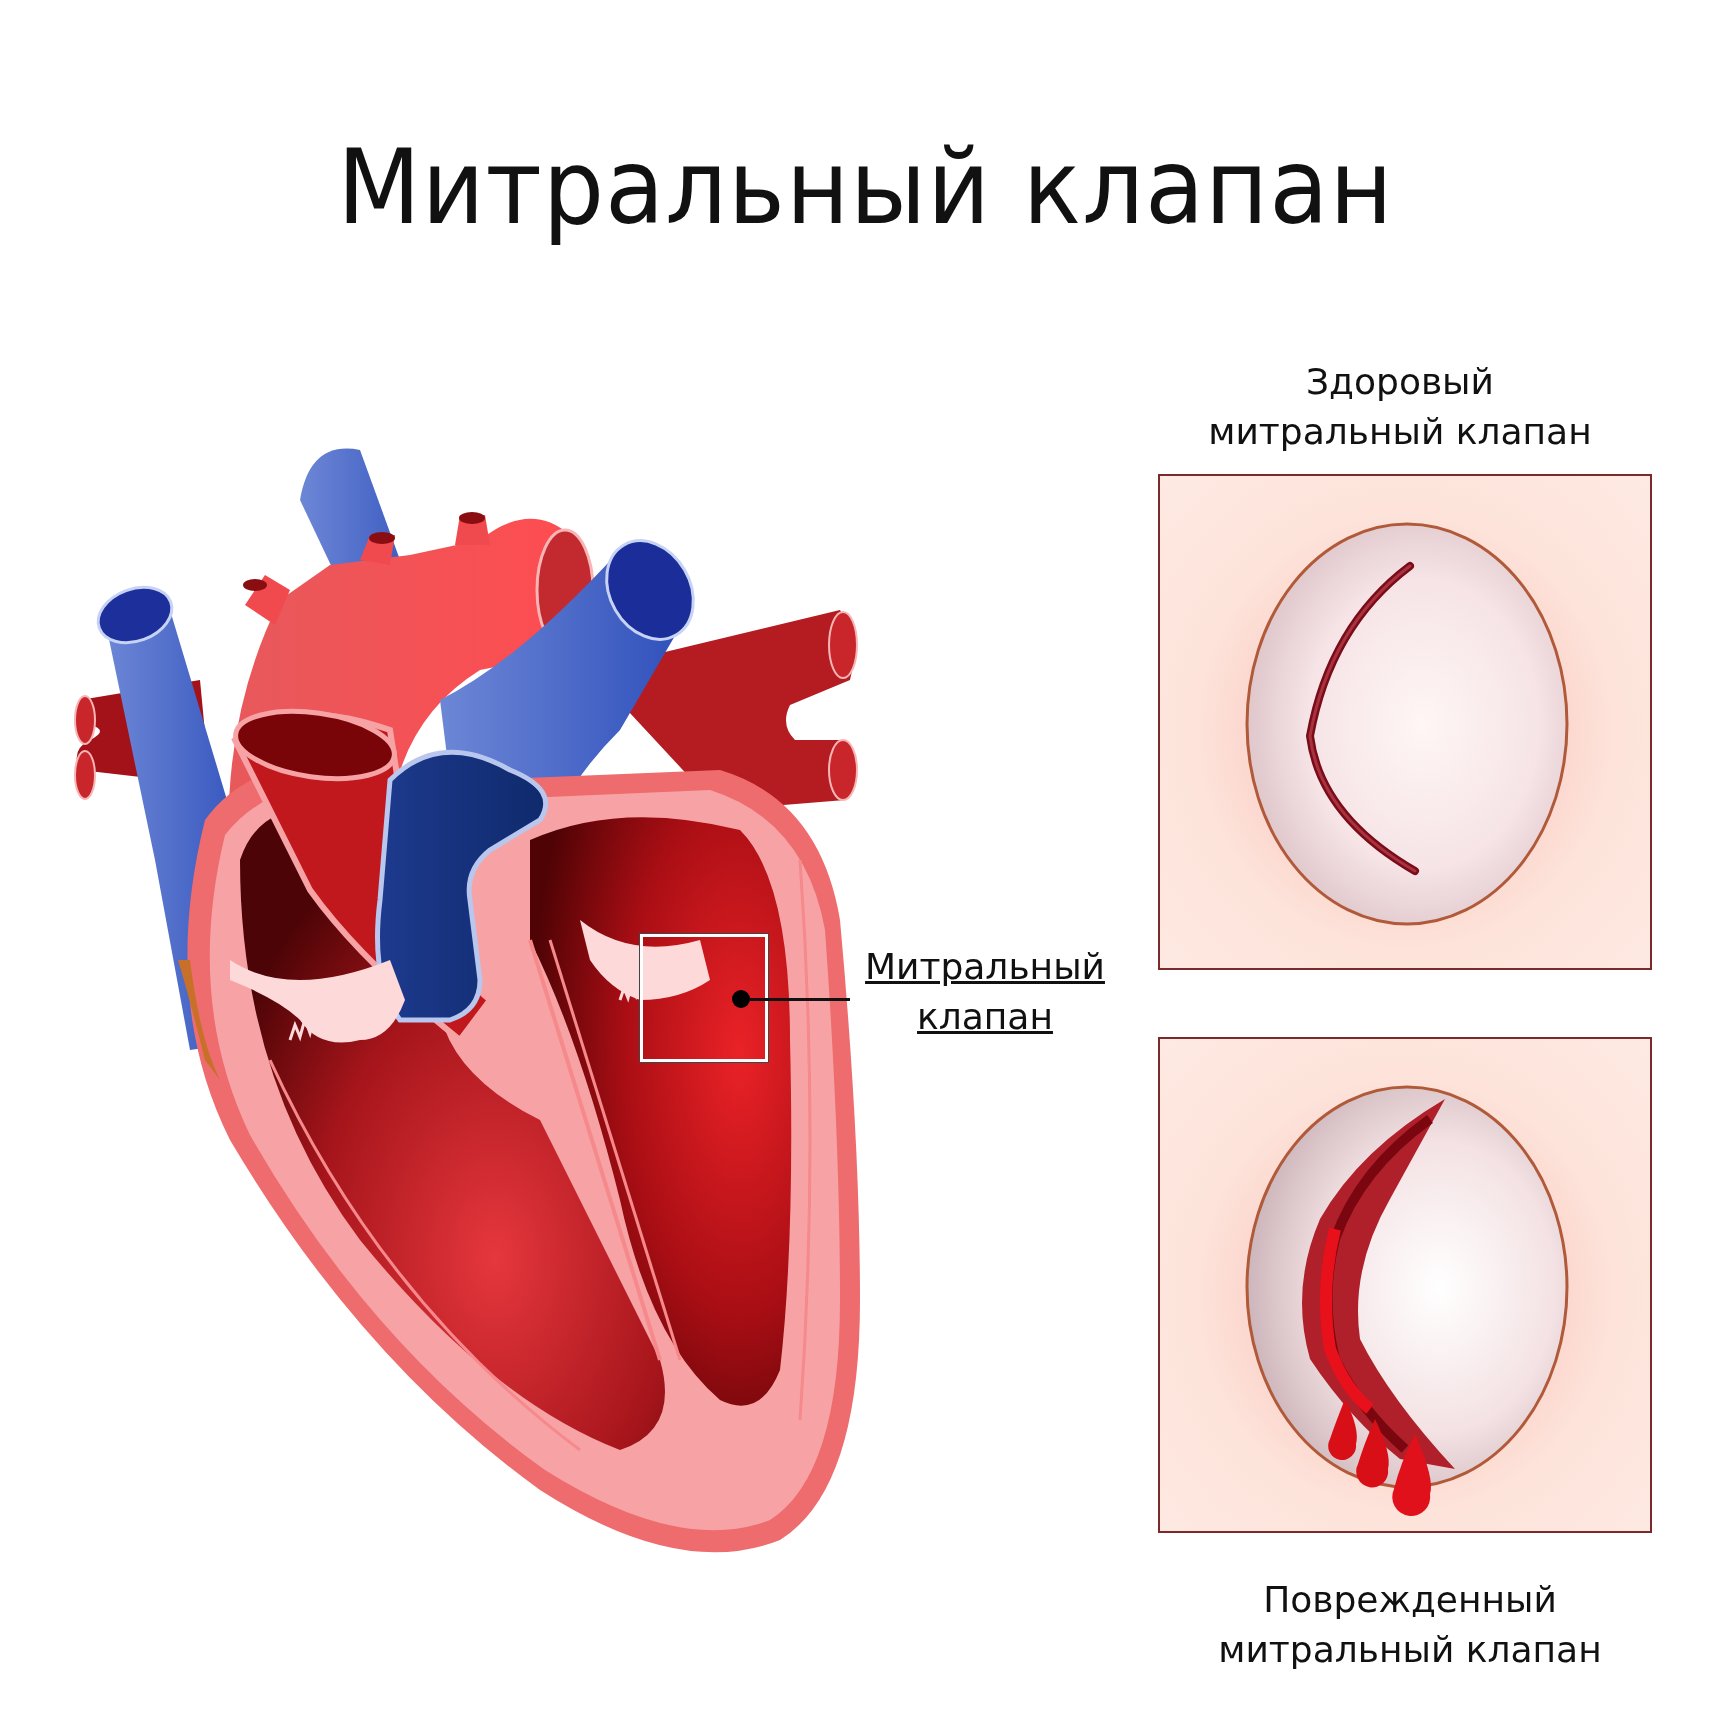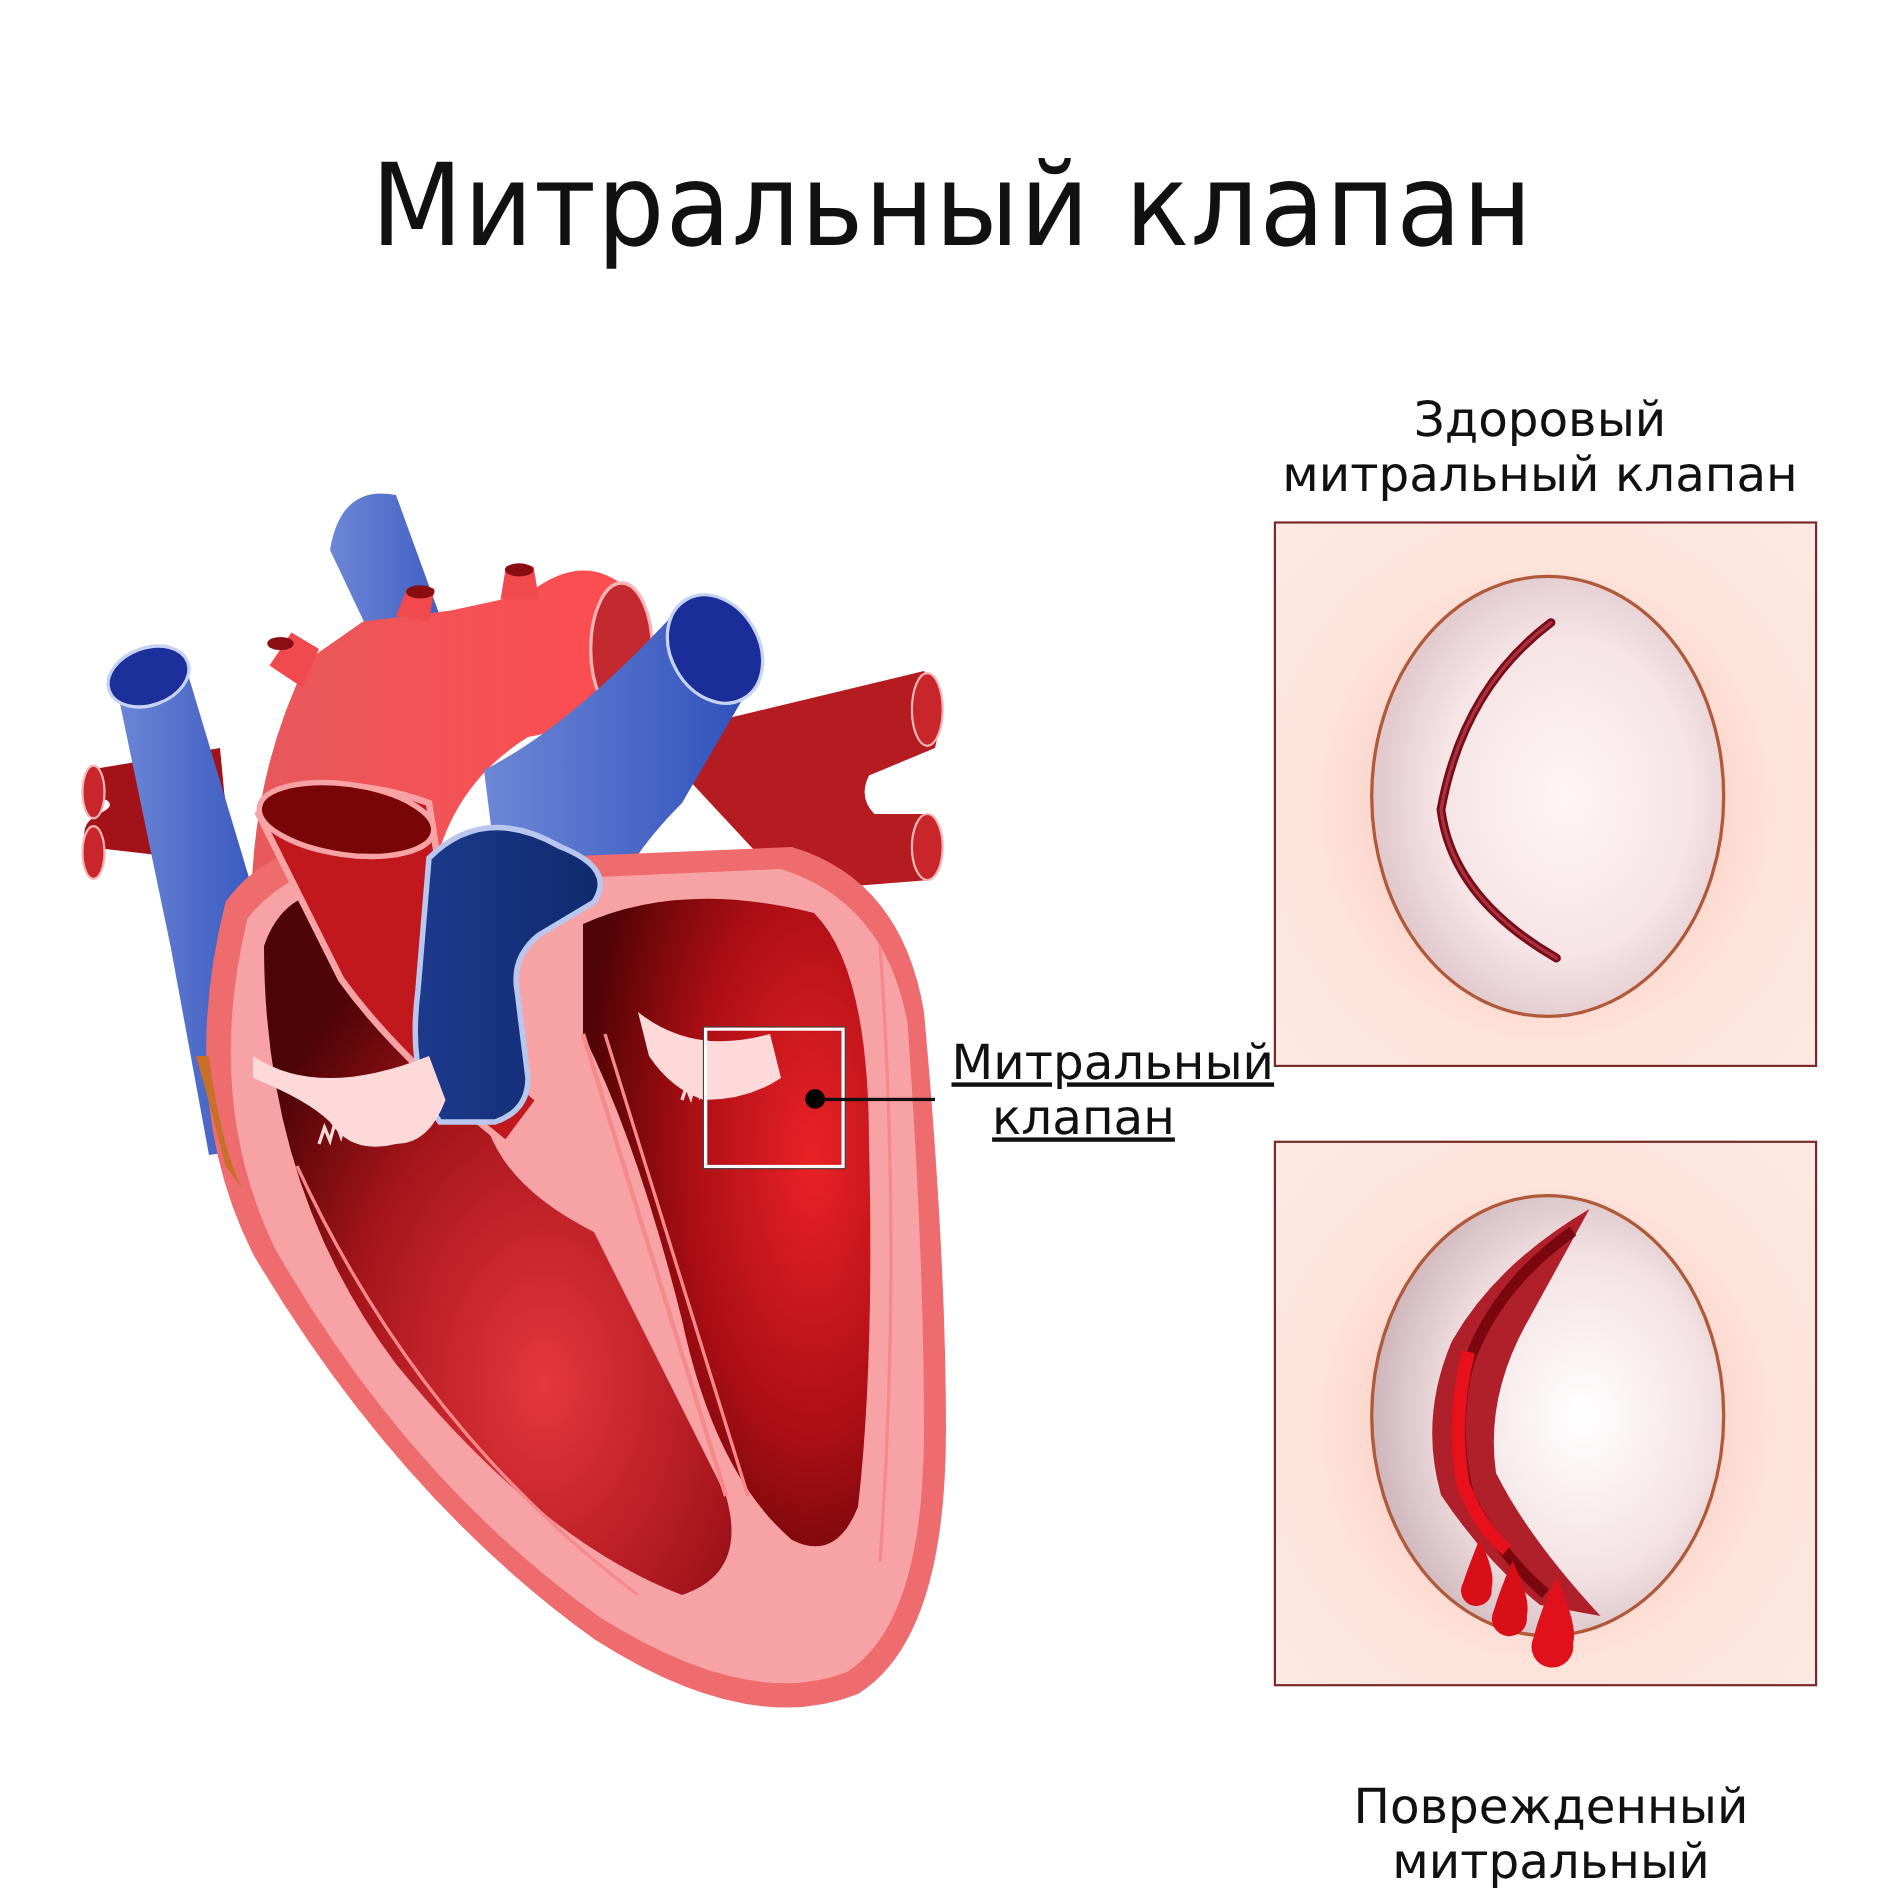--- a/index.html
+++ b/index.html
@@ -1,23 +1,23 @@
 <!DOCTYPE html>
 <html><head>
 <meta charset="utf-8">
 <style>
   html, body { margin: 0; padding: 0; background: #ffffff; }
   body { width: 1731px; height: 1731px; position: relative; overflow: hidden;
          font-family: "DejaVu Sans", sans-serif; color: #111; }
   .title { position: absolute; left: 0; top: 130px; width: 1731px; text-align: center;
            font-size: 104px; font-weight: normal; letter-spacing: 1px; line-height: 1.1;
            transform: scaleX(0.93); transform-origin: 865px 0; }
-  .caption { position: absolute; text-align: center; font-size: 44px; line-height: 50px; color: #111; }
+  .caption { position: absolute; text-align: center; font-size: 36px; line-height: 50px; color: #111; }
   .cap-healthy { left: 1160px; top: 357px; width: 480px; }
-  .cap-damaged { left: 1180px; top: 1618px; width: 460px; }
+  .cap-damaged { left: 1180px; top: 1575px; width: 460px; }
   .cap-heart { left: 865px; top: 942px; width: 240px; text-decoration: underline; }
   .panel { position: absolute; width: 494px; height: 496px; border: 2px solid #7a2a2a;
            box-sizing: border-box; overflow: hidden;
            background: radial-gradient(ellipse at 50% 52%, #f9b8b0 0%, #fbcfc6 35%, #fde3da 60%, #feeae3 100%); }
   .panel-healthy { left: 1158px; top: 474px; }
   .panel-damaged { left: 1158px; top: 1037px; }
   .panel svg { position: absolute; left: 0; top: 0; }
   .heart { position: absolute; left: 60px; top: 440px; width: 860px; height: 1180px; }
   .leader-line { position: absolute; left: 750px; top: 998px; width: 100px; height: 3px; background: #111; }
   .leader-dot { position: absolute; left: 732px; top: 990px; width: 18px; height: 18px; border-radius: 50%; background: #000; }

